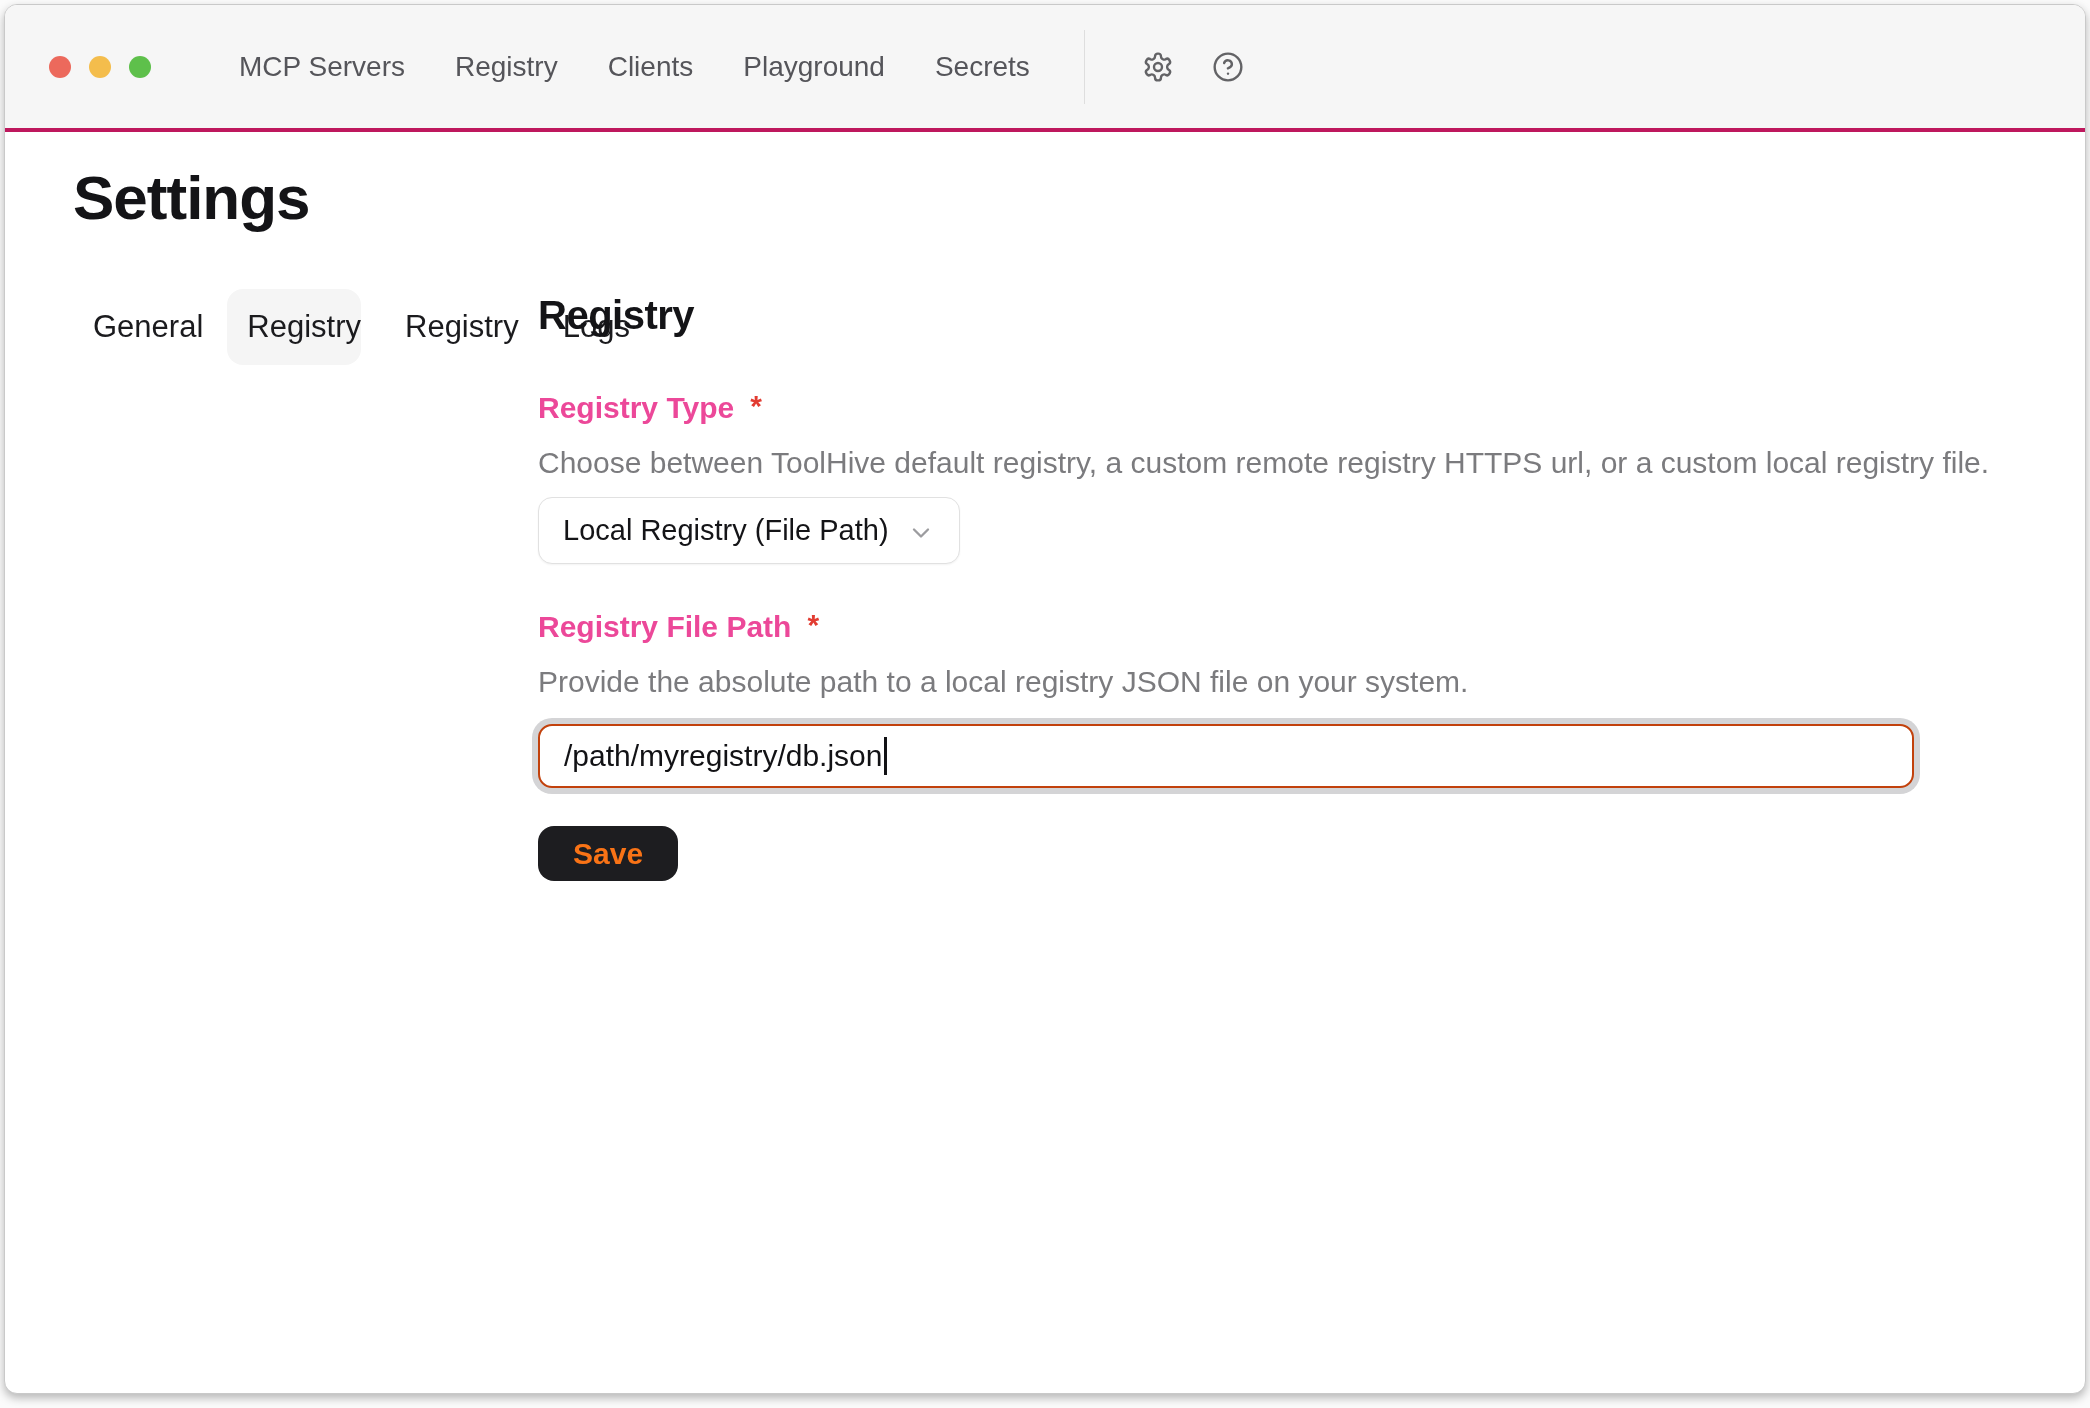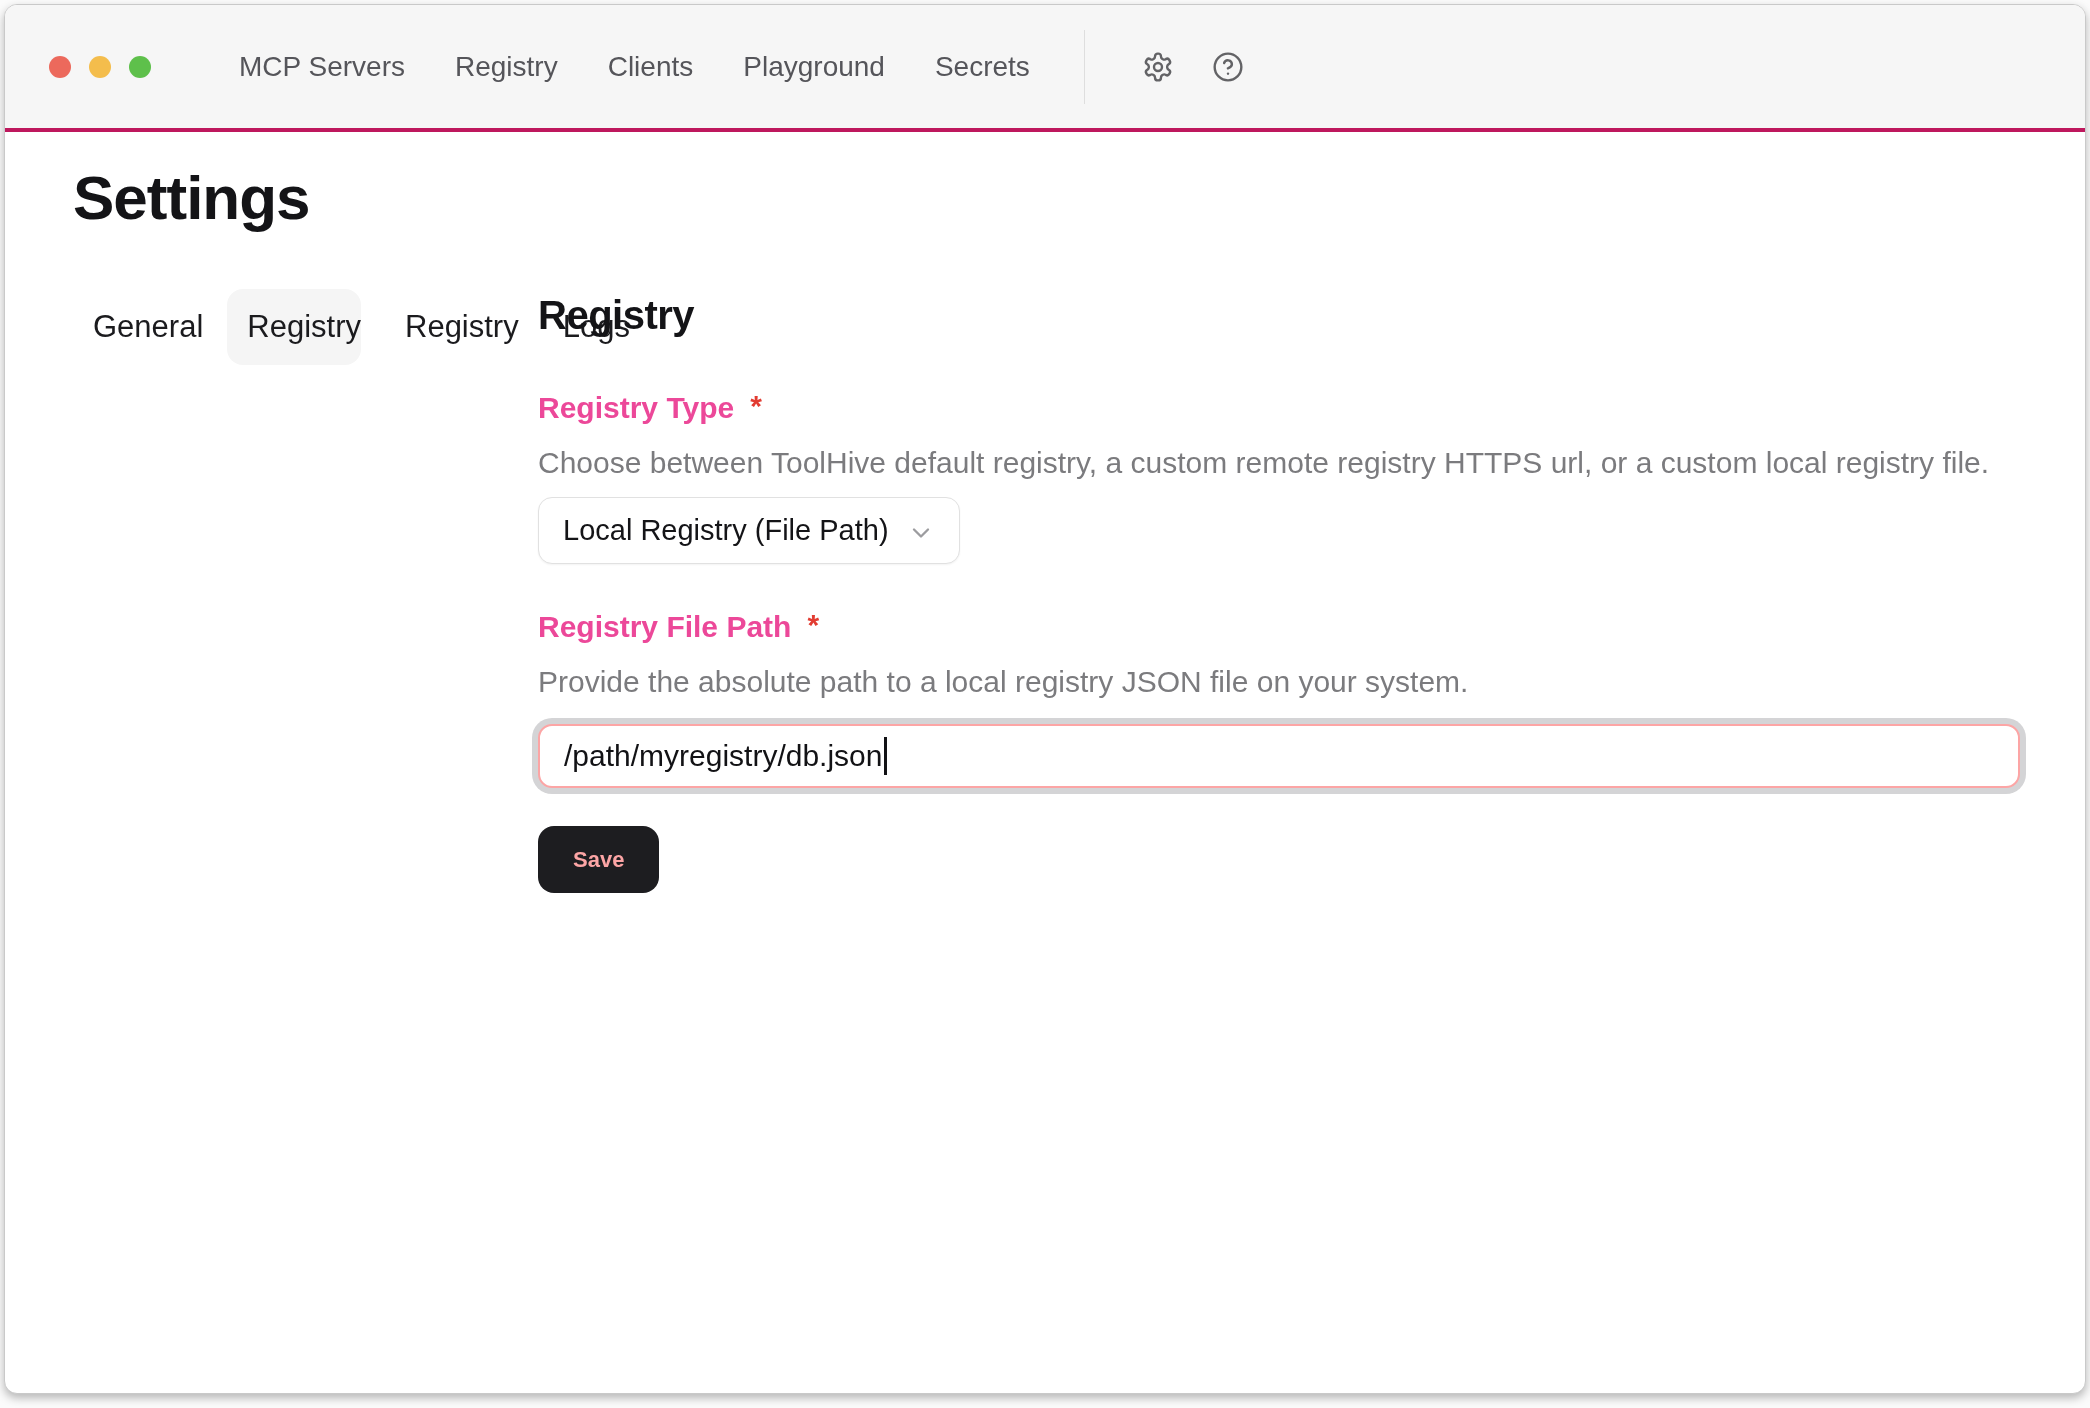--- a/index.html
+++ b/index.html
@@ -117,49 +117,49 @@
     background: #ffffff;
     box-shadow: 0 1px 2px rgba(0,0,0,0.05);
     font-size: 29px;
     color: #141417;
     cursor: default;
   }
   .select svg { width: 28px; height: 28px; color: #9c9c9f; margin-top: 4px; }
   .row2 { margin-top: 44px; }
   .text-input {
     margin-top: 24px;
-    width: 1482px;
+    width: 1376px;
     height: 64px;
-    border: 2px solid #fca5a5;
+    border: 2px solid #c2410c;
     border-radius: 14px;
     box-shadow: 0 0 0 6px #d4d4d6;
     background: #ffffff;
     display: flex;
     align-items: center;
     padding: 0 24px;
     font-size: 30px;
     color: #121215;
     cursor: text;
   }
   .caret {
     display: inline-block;
     width: 3px; height: 38px;
     background: #121215;
     margin-left: 2px;
   }
   .save-btn {
     margin-top: 38px;
-    height: 67px;
+    height: 55px;
     padding: 0 35px;
     background: #1d1d20;
-    color: #fca5a5;
+    color: #f97316;
     border: none;
     border-radius: 16px;
     font-family: "Liberation Sans", sans-serif;
-    font-size: 22px;
+    font-size: 30px;
     font-weight: 700;
     cursor: pointer;
   }
 </style>
 </head>
 <body>
 
 <div class="window">
 
   <header class="titlebar">

